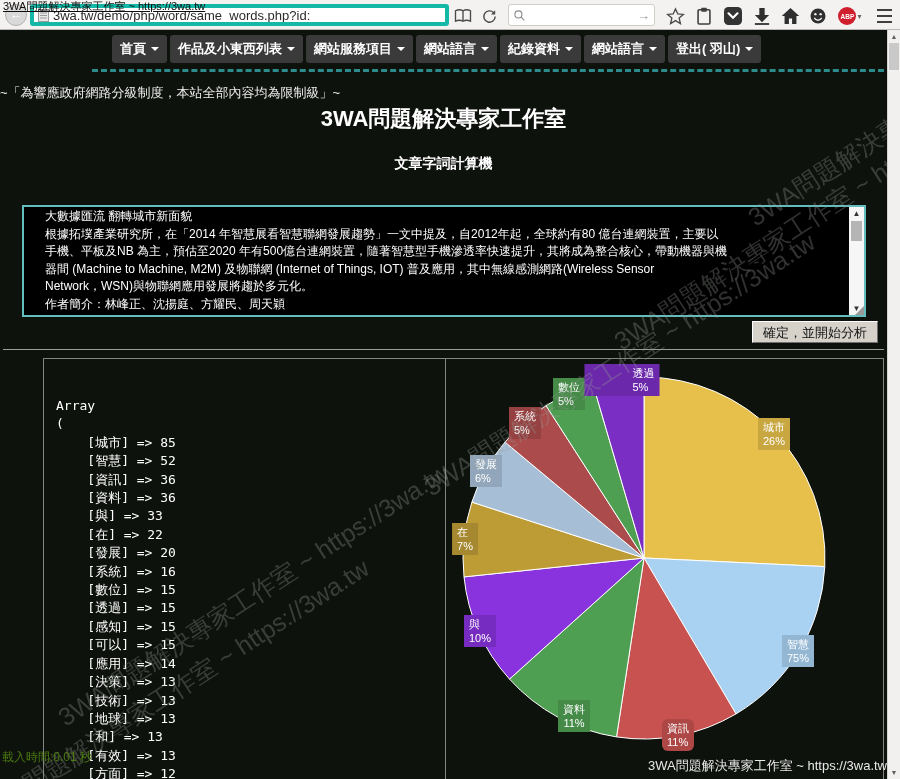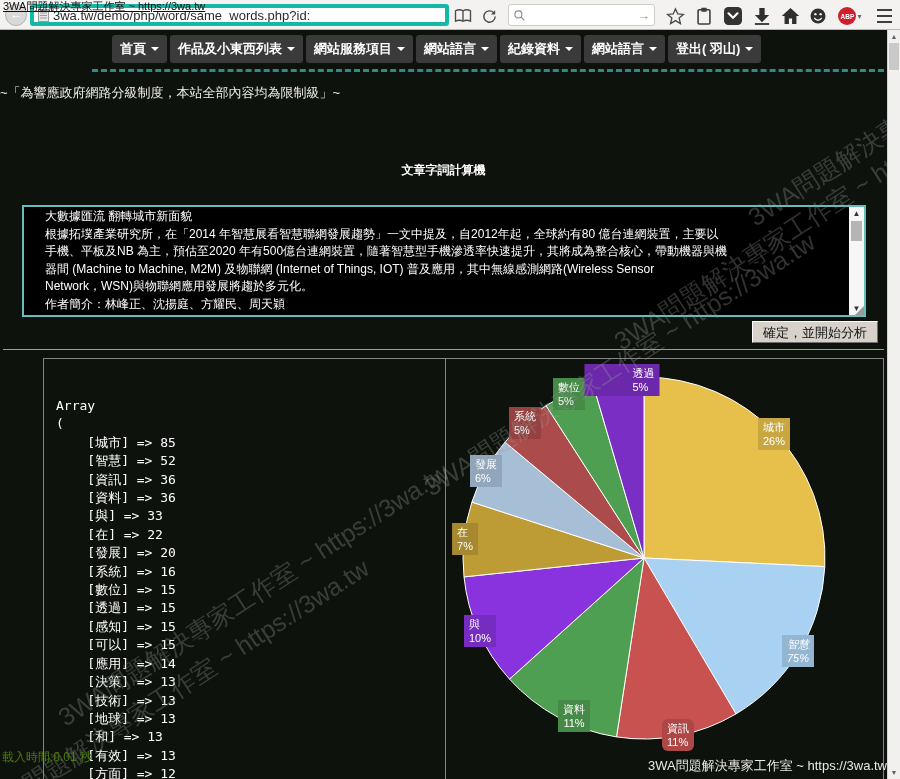--- a/index.html
+++ b/index.html
@@ -47,22 +47,22 @@
   .nav-caret { width:0; height:0; border-left:4px solid transparent; border-right:4px solid transparent;
                border-top:4px solid #ffffff; margin-left:5px; }
 
   .dashed-line { position:absolute; left:92px; top:39px; width:792px;
                  border-top:3px dashed #2e8b8b; }
 
   .notice { position:absolute; left:0; top:54px; width:887px; text-align:left;
             color:#eeeeee; font-size:13px; }
   .site-title { position:absolute; left:0; top:74px; width:887px; text-align:center;
                 color:#ffffff; font-size:22px; font-weight:bold; }
-  .page-title { position:absolute; left:0; top:132px; width:887px; text-align:center;
-                color:#ffffff; font-size:12px; font-weight:bold; }
+  .page-title { position:absolute; left:0; top:125px; width:887px; text-align:center;
+                color:#ffffff; font-size:14px; font-weight:bold; }
 
   
   .editor { position:absolute; left:22px; top:175px; width:844px; height:112px; background:#000000;
             border:2px solid #63bdbd; }
   .editor-text { position:absolute; left:0; top:0; right:16px; bottom:0; padding:1px 21px;
                  color:#ffffff; font-size:12px; line-height:17.6px; white-space:pre-wrap;
                  overflow:hidden; font-family:"Liberation Sans",sans-serif; }
   .ta-scroll { position:absolute; right:0; top:0; width:15px; height:100%; background:#f6f6f6; }
   .ta-scroll .arr { position:absolute; left:0; width:15px; height:13px; text-align:center;
                     color:#333; font-size:8px; line-height:13px; }
@@ -215,20 +215,21 @@
       </div>
       <div class="nav-item">
         <span>登出( 羽山)</span>
         <span class="nav-caret"></span>
       </div>
     </div>
 
   <div class="dashed-line"></div>
 
   <div class="notice">~「為響應政府網路分級制度，本站全部內容均為限制級」~</div>
+  <div class="site-title">3WA問題解決專家工作室</div>
   <div class="page-title">文章字詞計算機</div>
 
   <div class="editor">
     <div class="editor-text" id="editor-text">大數據匯流 翻轉城市新面貌
 根據拓墣產業研究所，在「2014 年智慧展看智慧聯網發展趨勢」一文中提及，自2012年起，全球約有80 億台連網裝置，主要以
 手機、平板及NB 為主，預估至2020 年有500億台連網裝置，隨著智慧型手機滲透率快速提升，其將成為整合核心，帶動機器與機
 器間 (Machine to Machine, M2M) 及物聯網 (Internet of Things, IOT) 普及應用，其中無線感測網路(Wireless Sensor
 Network，WSN)與物聯網應用發展將趨於多元化。
 作者簡介：林峰正、沈揚庭、方耀民、周天穎</div>
     <div class="ta-scroll">
@@ -277,21 +278,21 @@
           <path d="M 198 199 L 18.0 217.9 A 181 181 0 0 1 25.9 143.1 Z" fill="#BD9C36" stroke="#ffffff" stroke-width="1"></path>
           <path d="M 198 199 L 25.9 143.1 A 181 181 0 0 1 59.0 83.1 Z" fill="#A7BFD6" stroke="#ffffff" stroke-width="1"></path>
           <path d="M 198 199 L 59.0 83.1 A 181 181 0 0 1 100.1 46.7 Z" fill="#AC4B4B" stroke="#ffffff" stroke-width="1"></path>
           <path d="M 198 199 L 100.1 46.7 A 181 181 0 0 1 147.0 25.3 Z" fill="#4F9F52" stroke="#ffffff" stroke-width="1"></path>
           <path d="M 198 199 L 147.0 25.3 A 181 181 0 0 1 198.0 18.0 Z" fill="#7B2EC4" stroke="#ffffff" stroke-width="1"></path>
         </svg>
         <div class="pie-label" style="left: 328px; top: 75px; background: linear-gradient(rgba(0, 0, 0, 0.13), rgba(0, 0, 0, 0.13)), rgb(230, 192, 74);">
           <div>城市</div>
           <div>26%</div>
         </div>
-        <div class="pie-label" style="left: 352px; top: 292px; background: linear-gradient(rgba(0, 0, 0, 0.13), rgba(0, 0, 0, 0.13)), rgb(169, 209, 242); font-style: italic;">
+        <div class="pie-label" style="left: 352px; top: 292px; background: linear-gradient(rgba(0, 0, 0, 0.13), rgba(0, 0, 0, 0.13)), rgb(169, 209, 242);">
           <div>智慧</div>
           <div>75%</div>
         </div>
         <div class="pie-label" style="left: 232px; top: 376px; background: linear-gradient(rgba(0, 0, 0, 0.13), rgba(0, 0, 0, 0.13)), rgb(199, 82, 80); border-radius: 6px;">
           <div>資訊</div>
           <div>11%</div>
         </div>
         <div class="pie-label" style="left: 128px; top: 357px; background: linear-gradient(rgba(0, 0, 0, 0.13), rgba(0, 0, 0, 0.13)), rgb(79, 159, 82); text-align: center;">
           <div>資料</div>
           <div>11%</div>

